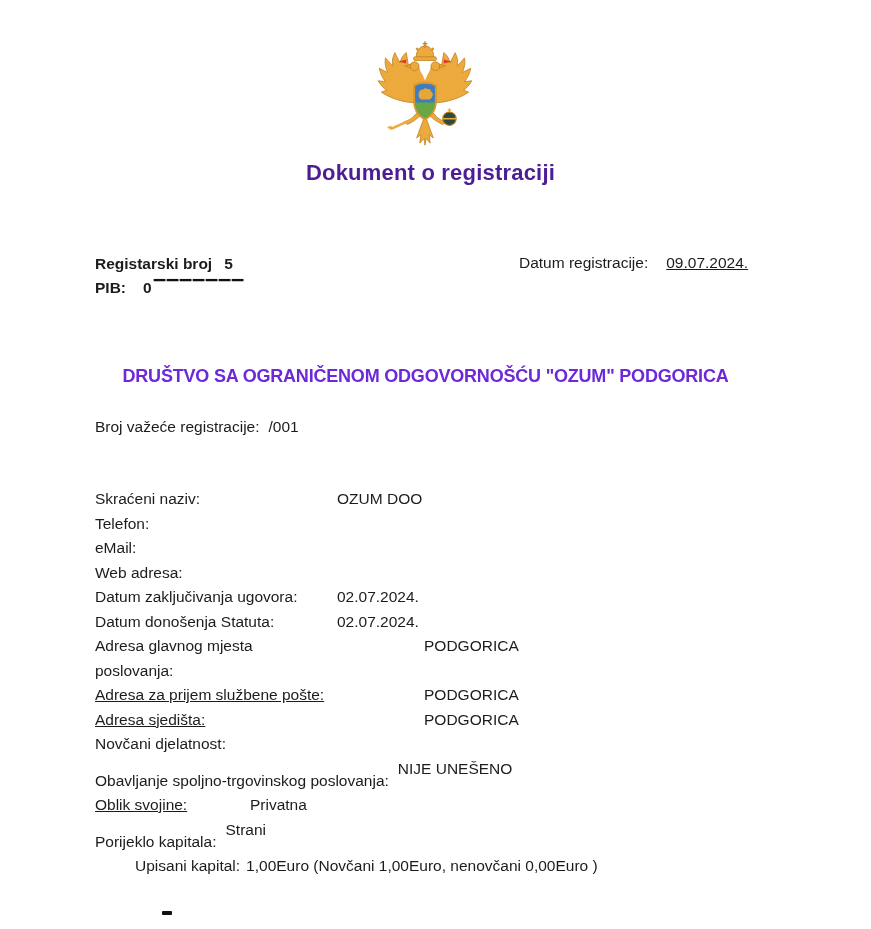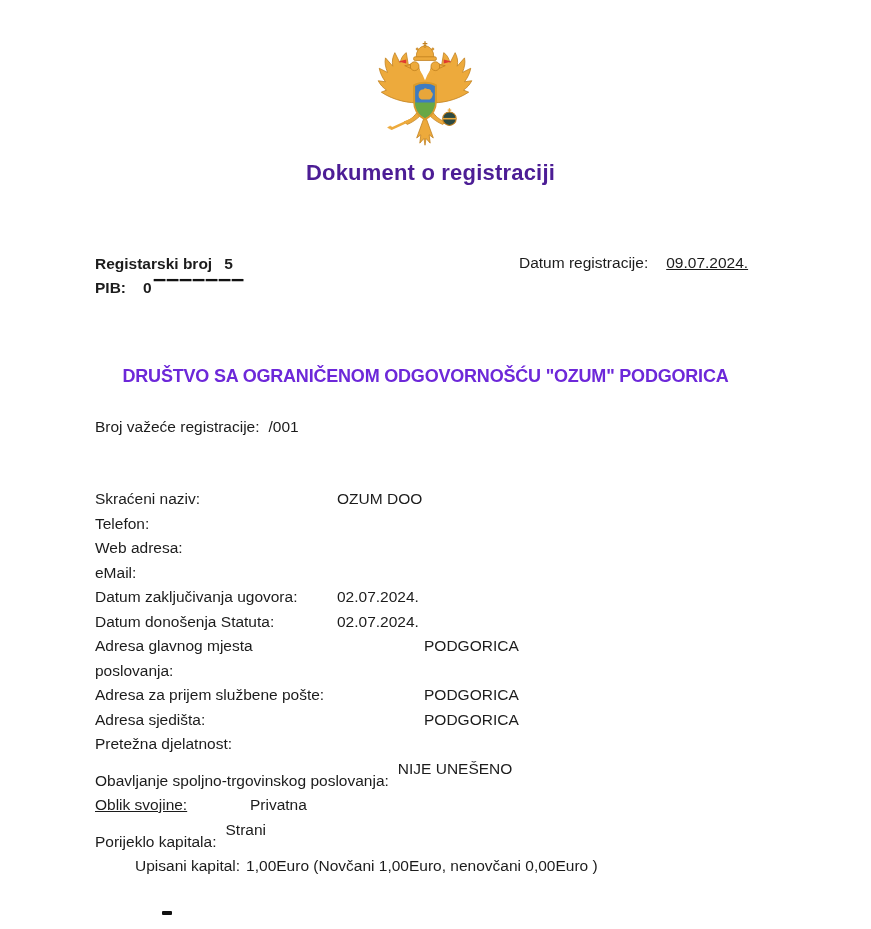--- a/index.html
+++ b/index.html
@@ -41,21 +41,21 @@
     letter-spacing:-0.2px;
   }
   .valid-reg{position:absolute;left:95px;top:418px;font-size:15.5px;white-space:nowrap;}
   .valid-reg-val{margin-left:9px;}
   
   .fields{position:absolute;left:95px;top:487px;width:700px;font-size:15.5px;}
   .row{display:flex;align-items:flex-start;line-height:24.5px;}
   .cell-label{width:242px;flex:0 0 auto;}
   .cell-value{flex:1 1 auto;}
   .layout-wide .cell-label,
-  .layout-wide-wrap .cell-label{width:329px;}
+  .layout-wide-wrap .cell-label{width:329px;text-decoration:underline;}
   .layout-wide-wrap .label-text{display:inline-block;max-width:205px;}
   .layout-narrow .cell-label{width:155px;text-decoration:underline;}
   .layout-inline .cell-label{width:auto;margin-right:9px;margin-top:12px;}
   .layout-indent-inline{padding-left:40px;}
   .layout-indent-inline .cell-label{width:auto;margin-right:6px;}
   
   .artifact{
     position:absolute;left:162px;top:911px;width:10px;height:4px;
     background:#111;border-radius:1px;
   }
@@ -158,32 +158,32 @@
       <div class="cell-value">OZUM DOO</div>
     </div>
       <div class="row layout-std">
       <div class="cell-label">
         <span class="label-text">Telefon:</span>
       </div>
       <div class="cell-value"></div>
     </div>
       <div class="row layout-std">
       <div class="cell-label">
+        <span class="label-text">eMail:</span>
+      </div>
+      <div class="cell-value"></div>
+    </div>
+      <div class="row layout-std">
+      <div class="cell-label">
         <span class="label-text">Web adresa:</span>
       </div>
       <div class="cell-value"></div>
     </div>
       <div class="row layout-std">
       <div class="cell-label">
-        <span class="label-text">eMail:</span>
-      </div>
-      <div class="cell-value"></div>
-    </div>
-      <div class="row layout-std">
-      <div class="cell-label">
         <span class="label-text">Datum zaključivanja ugovora:</span>
       </div>
       <div class="cell-value">02.07.2024.</div>
     </div>
       <div class="row layout-std">
       <div class="cell-label">
         <span class="label-text">Datum donošenja Statuta:</span>
       </div>
       <div class="cell-value">02.07.2024.</div>
     </div>
@@ -200,21 +200,21 @@
       <div class="cell-value">PODGORICA</div>
     </div>
       <div class="row layout-wide">
       <div class="cell-label">
         <span class="label-text">Adresa sjedišta:</span>
       </div>
       <div class="cell-value">PODGORICA</div>
     </div>
       <div class="row layout-std">
       <div class="cell-label">
-        <span class="label-text">Pretežna djelatnost:</span>
+        <span class="label-text">Novčani djelatnost:</span>
       </div>
     </div>
       <div class="row layout-inline">
       <div class="cell-label">
         <span class="label-text">Obavljanje spoljno-trgovinskog poslovanja:</span>
       </div>
       <div class="cell-value">NIJE UNEŠENO</div>
     </div>
       <div class="row layout-narrow">
       <div class="cell-label">

